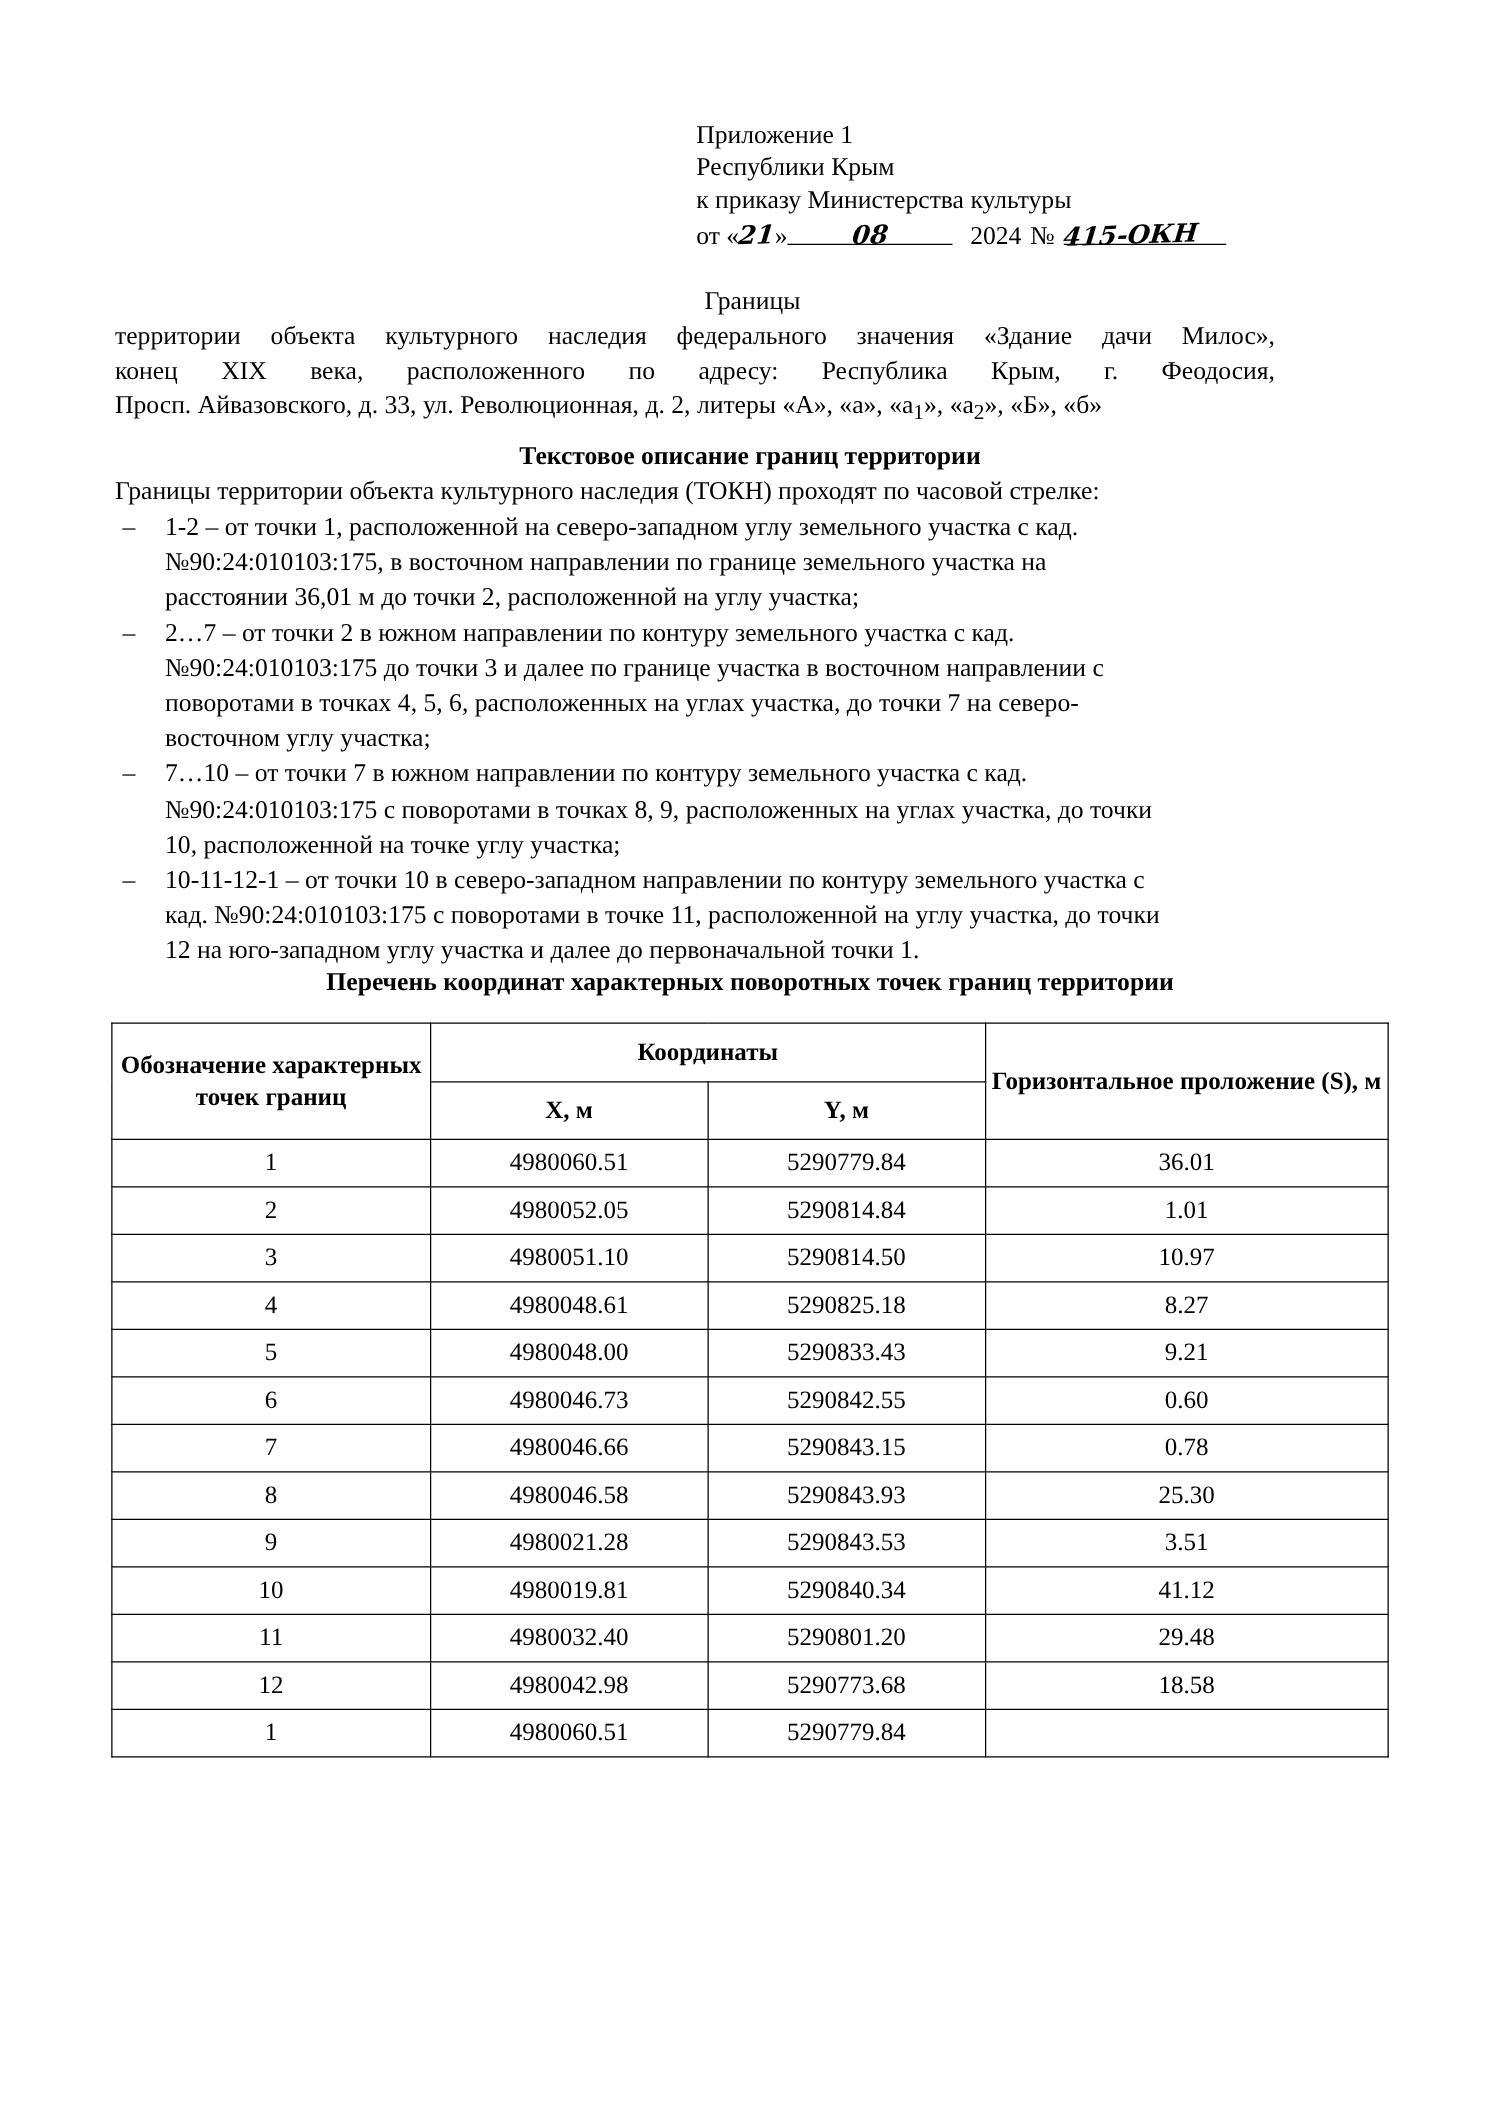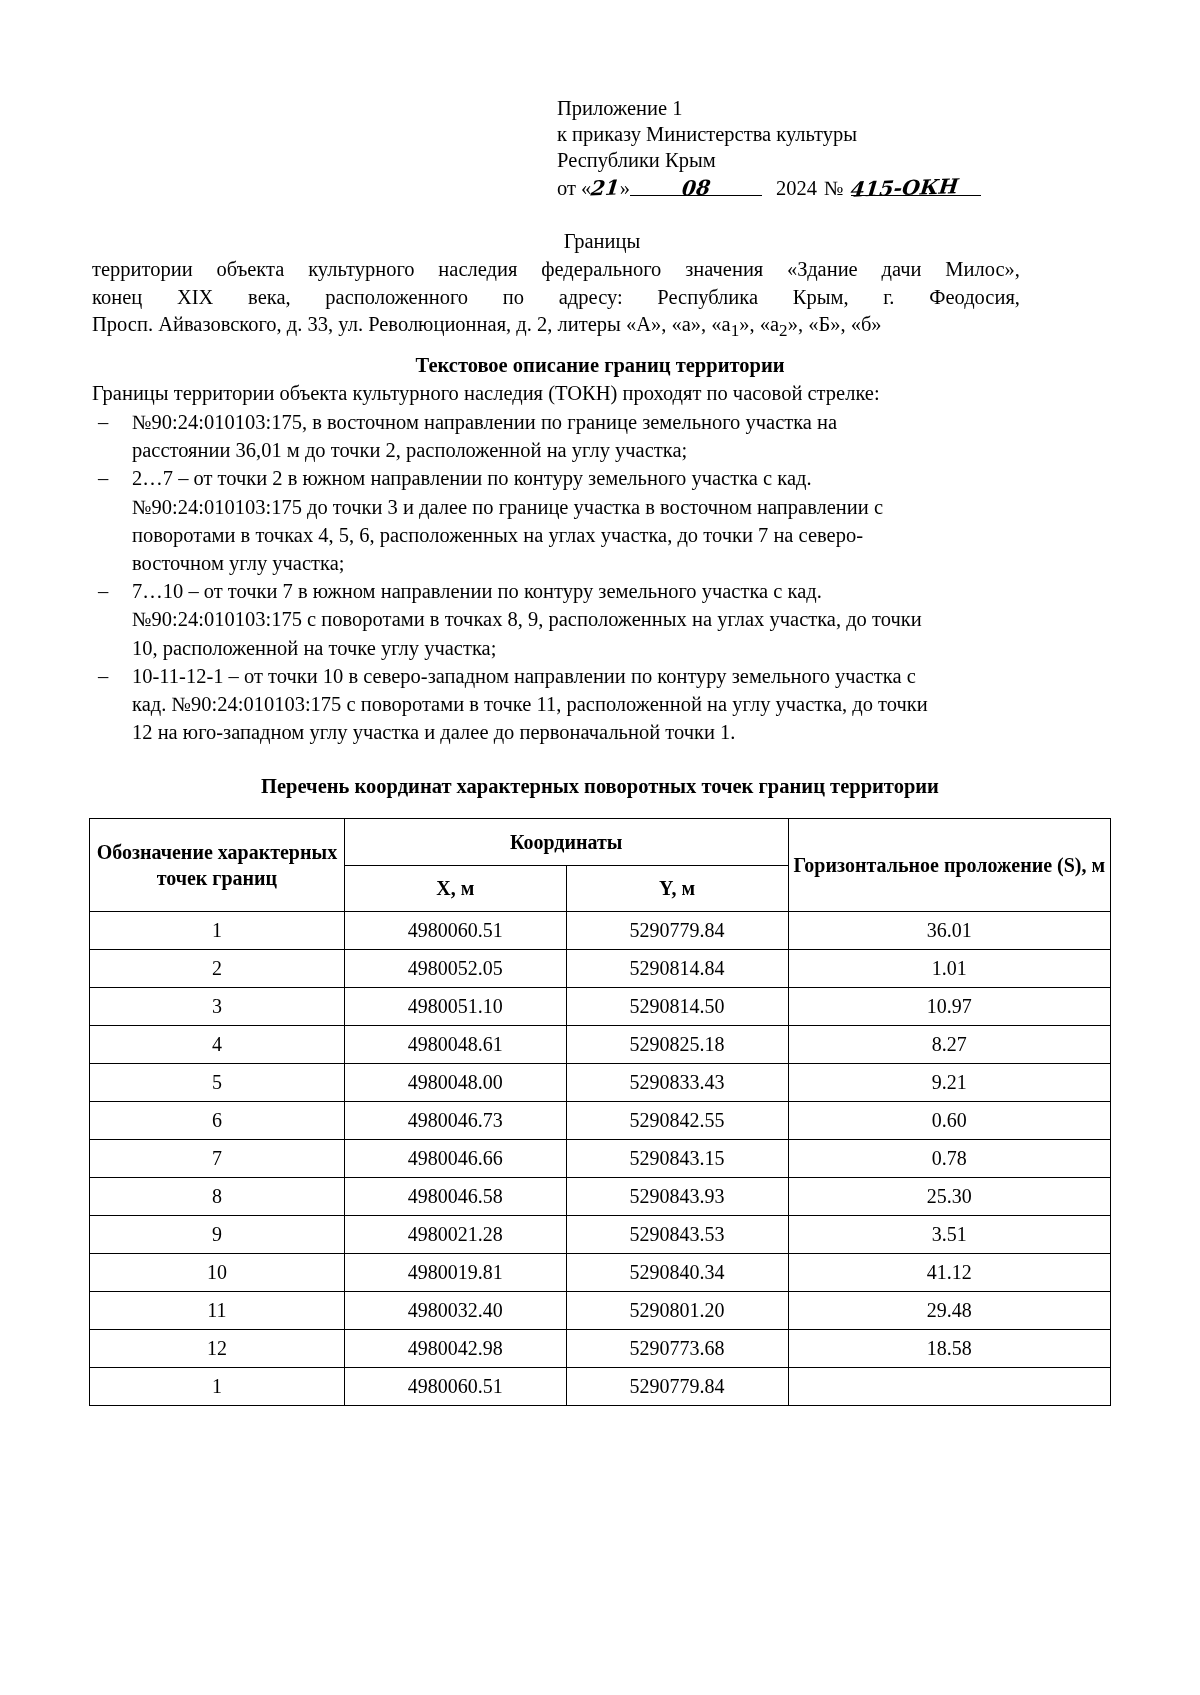--- a/index.html
+++ b/index.html
@@ -153,22 +153,22 @@
   .th-tall { height: 92px; }
   .th-sub  { height: 43px; }
 </style>
 </head>
 <body>
 
 <div class="page">
 
   <div class="header-block">
     <div class="header-line">Приложение 1</div>
+    <div class="header-line">Республики Крым</div>
     <div class="header-line">к приказу Министерства культуры</div>
-    <div class="header-line">Республики Крым</div>
     <div class="date-line">
       <span>от «</span>
       <span class="hw">21</span>
       <span>»</span>
       <span class="blank-underline u-month">
         <span class="hw">08</span>
       </span>
       <span style="display:inline-block;width:14px"></span>
       <span>2024</span>
       <span style="display:inline-block;width:7px"></span>
@@ -192,20 +192,21 @@
 
   <div class="para" style="left:92px;top:380px;width:928px;">
     <span class="last-line">Границы территории объекта культурного наследия (ТОКН) проходят по часовой стрелке:</span>
   </div>
 
   <div class="bullets">
 
     <div class="bullet-item">
       <span class="dash">–</span>
       <span class="bullet-text">
+        <span class="l">1-2 – от точки 1, расположенной на северо-западном углу земельного участка с кад.</span>
         <span class="l">№90:24:010103:175, в восточном направлении по границе земельного участка на</span>
         <span class="l">расстоянии 36,01 м до точки 2, расположенной на углу участка;</span>
       </span>
     </div>
 
     <div class="bullet-item">
       <span class="dash">–</span>
       <span class="bullet-text">
         <span class="l">2…7 – от точки 2 в южном направлении по контуру земельного участка с кад.</span>
         <span class="l">№90:24:010103:175 до точки 3 и далее по границе участка в восточном направлении с</span>

